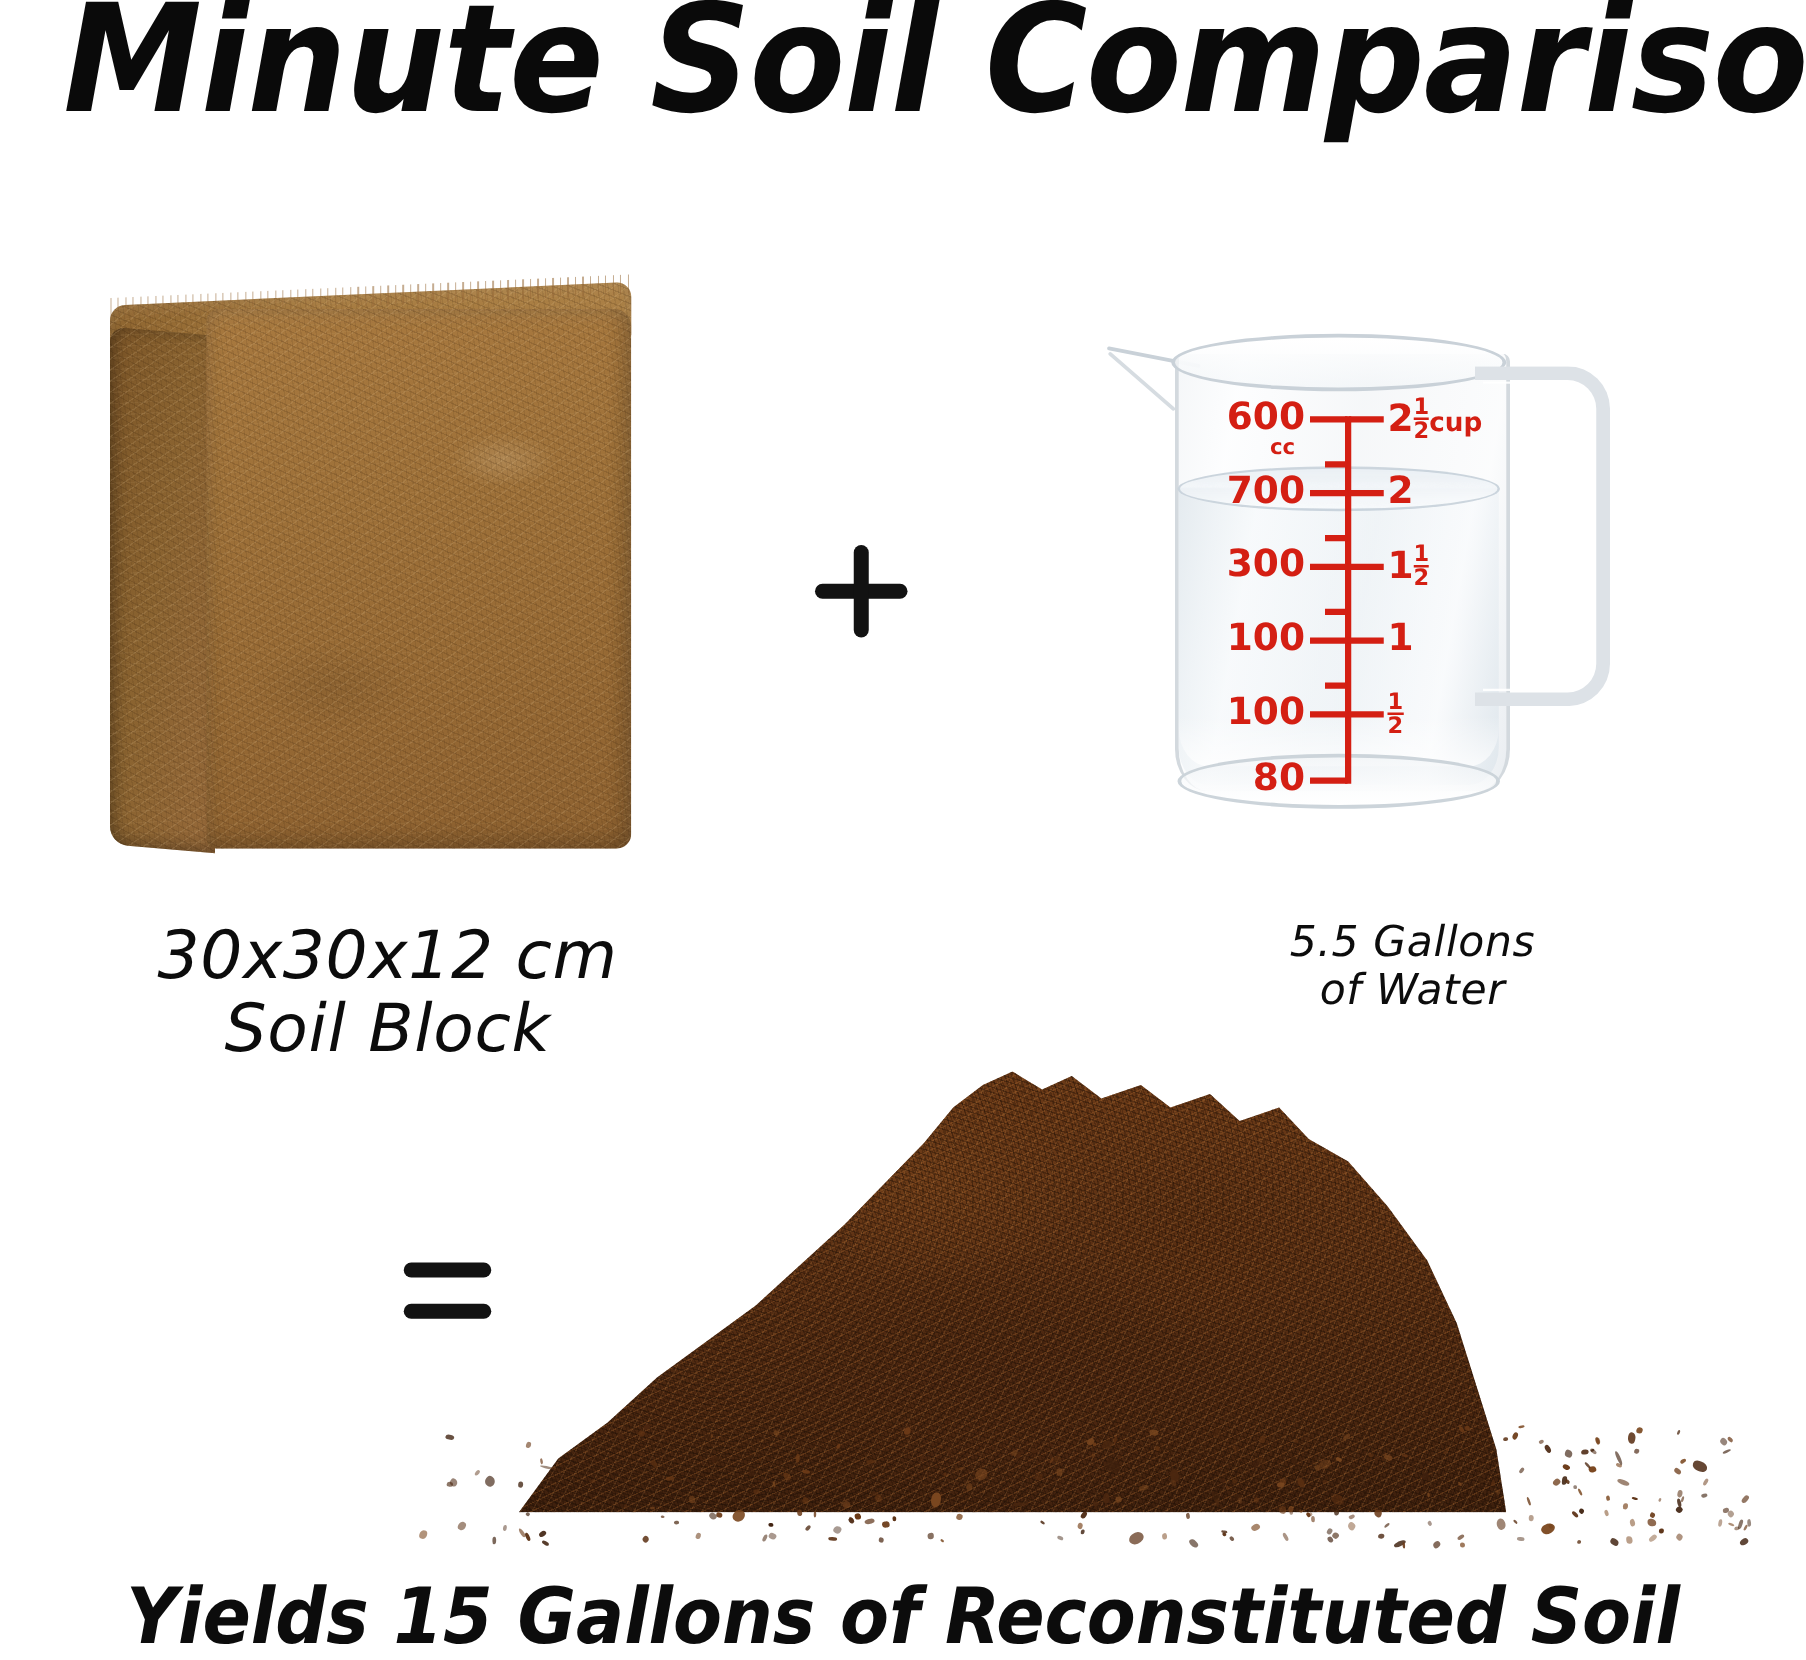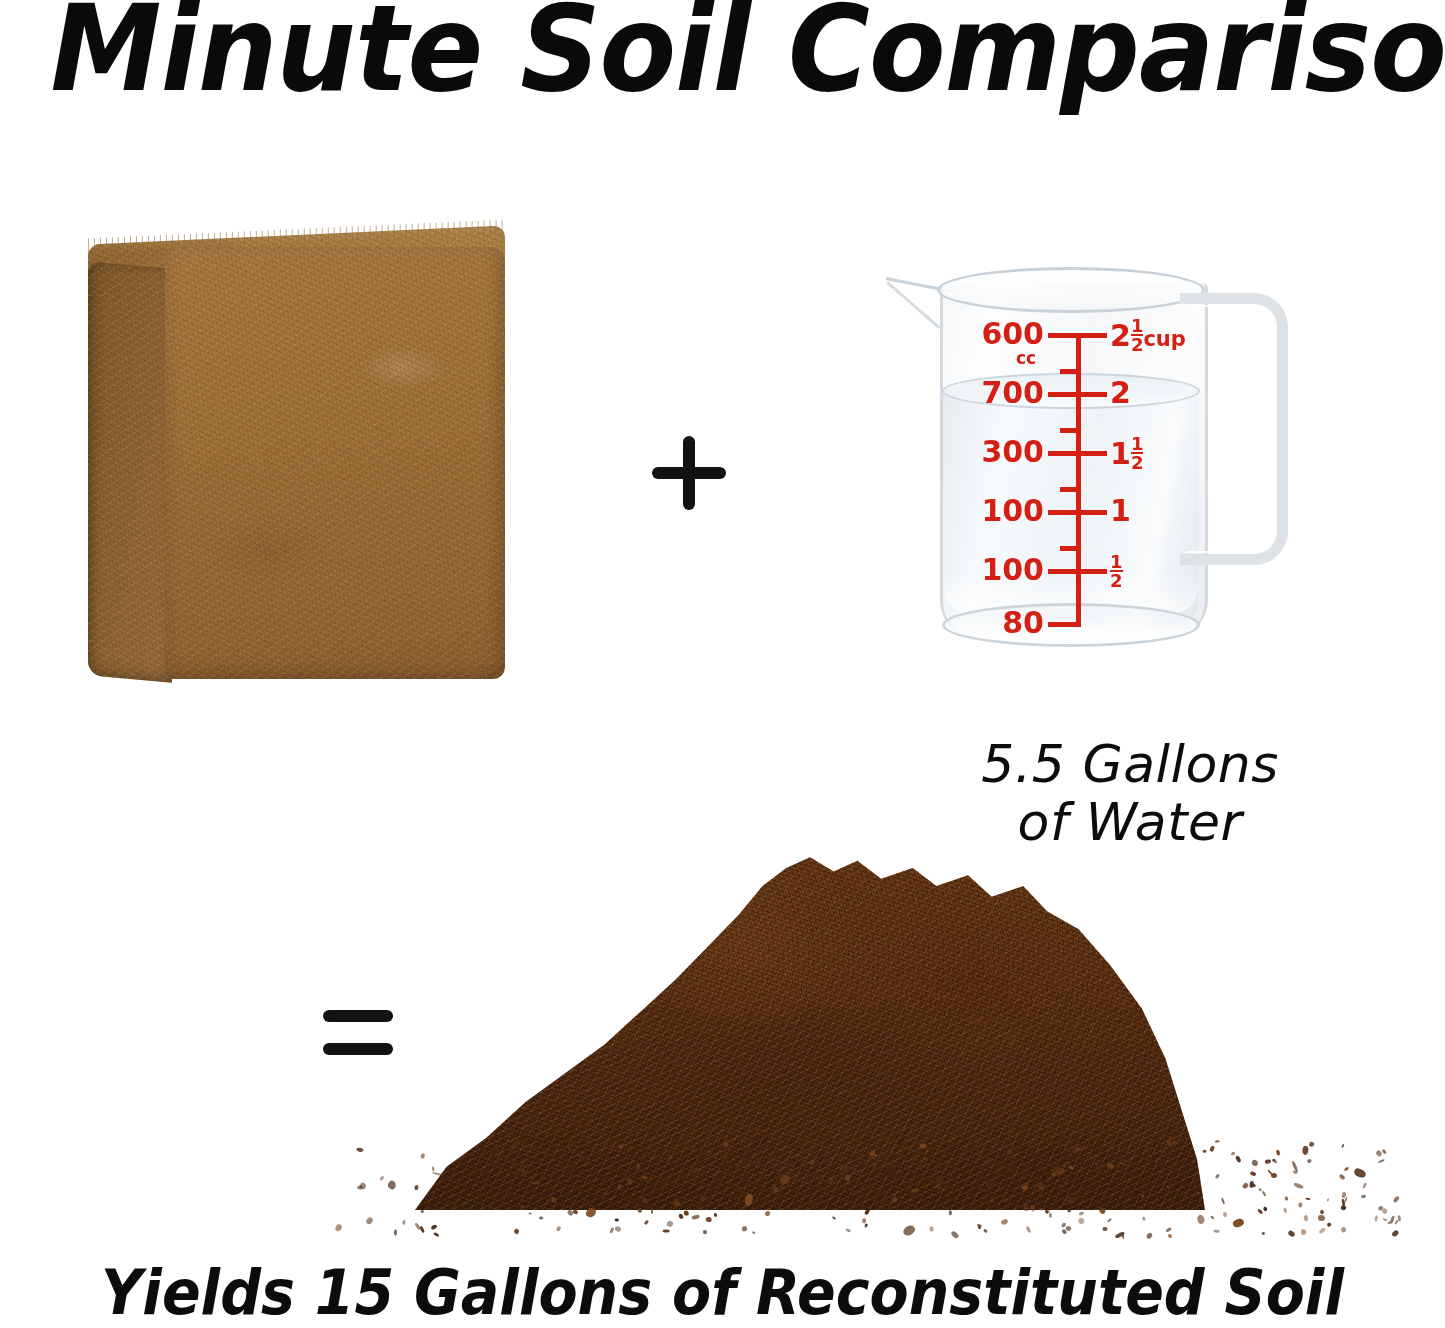--- a/index.html
+++ b/index.html
@@ -53,21 +53,21 @@
     left: 40px;
     top: 735px;
     width: 540px;
     font-size: 53px;
     letter-spacing: 0.5px;
   }
   #caption-water {
     left: 905px;
     top: 735px;
     width: 450px;
-    font-size: 52px;
+    font-size: 34px;
     letter-spacing: 0.5px;
   }
   #caption-yield {
     left: 0px;
     top: 1258px;
     width: 1445px;
     font-size: 62px;
     font-weight: 700;
     letter-spacing: 0px;
     transform: scaleX(0.92);
@@ -501,20 +501,22 @@
       <div class="scale-label cup-num" style="top:123px">2</div>
 
       <div class="scale-label cup-num" style="top:180px"><span>1</span><span class="frac"><span class="num">1</span><span class="den">2</span></span></div>
 
       <div class="scale-label cup-num" style="top:241px">1</div>
 
       <div class="scale-label cup-num" style="top:298px"><span class="frac"><span class="num">1</span><span class="den">2</span></span></div>
     </div>
   </div>
 
+  <div class="caption" id="caption-block">30x30x12 cm
+Soil Block</div>
   <div class="caption" id="caption-water">5.5 Gallons
 of Water</div>
 
   <div id="equals-sign">
     <div class="bar top"></div>
     <div class="bar bot"></div>
   </div>
 
   <div id="soil-pile">
     <div class="mound"></div>

